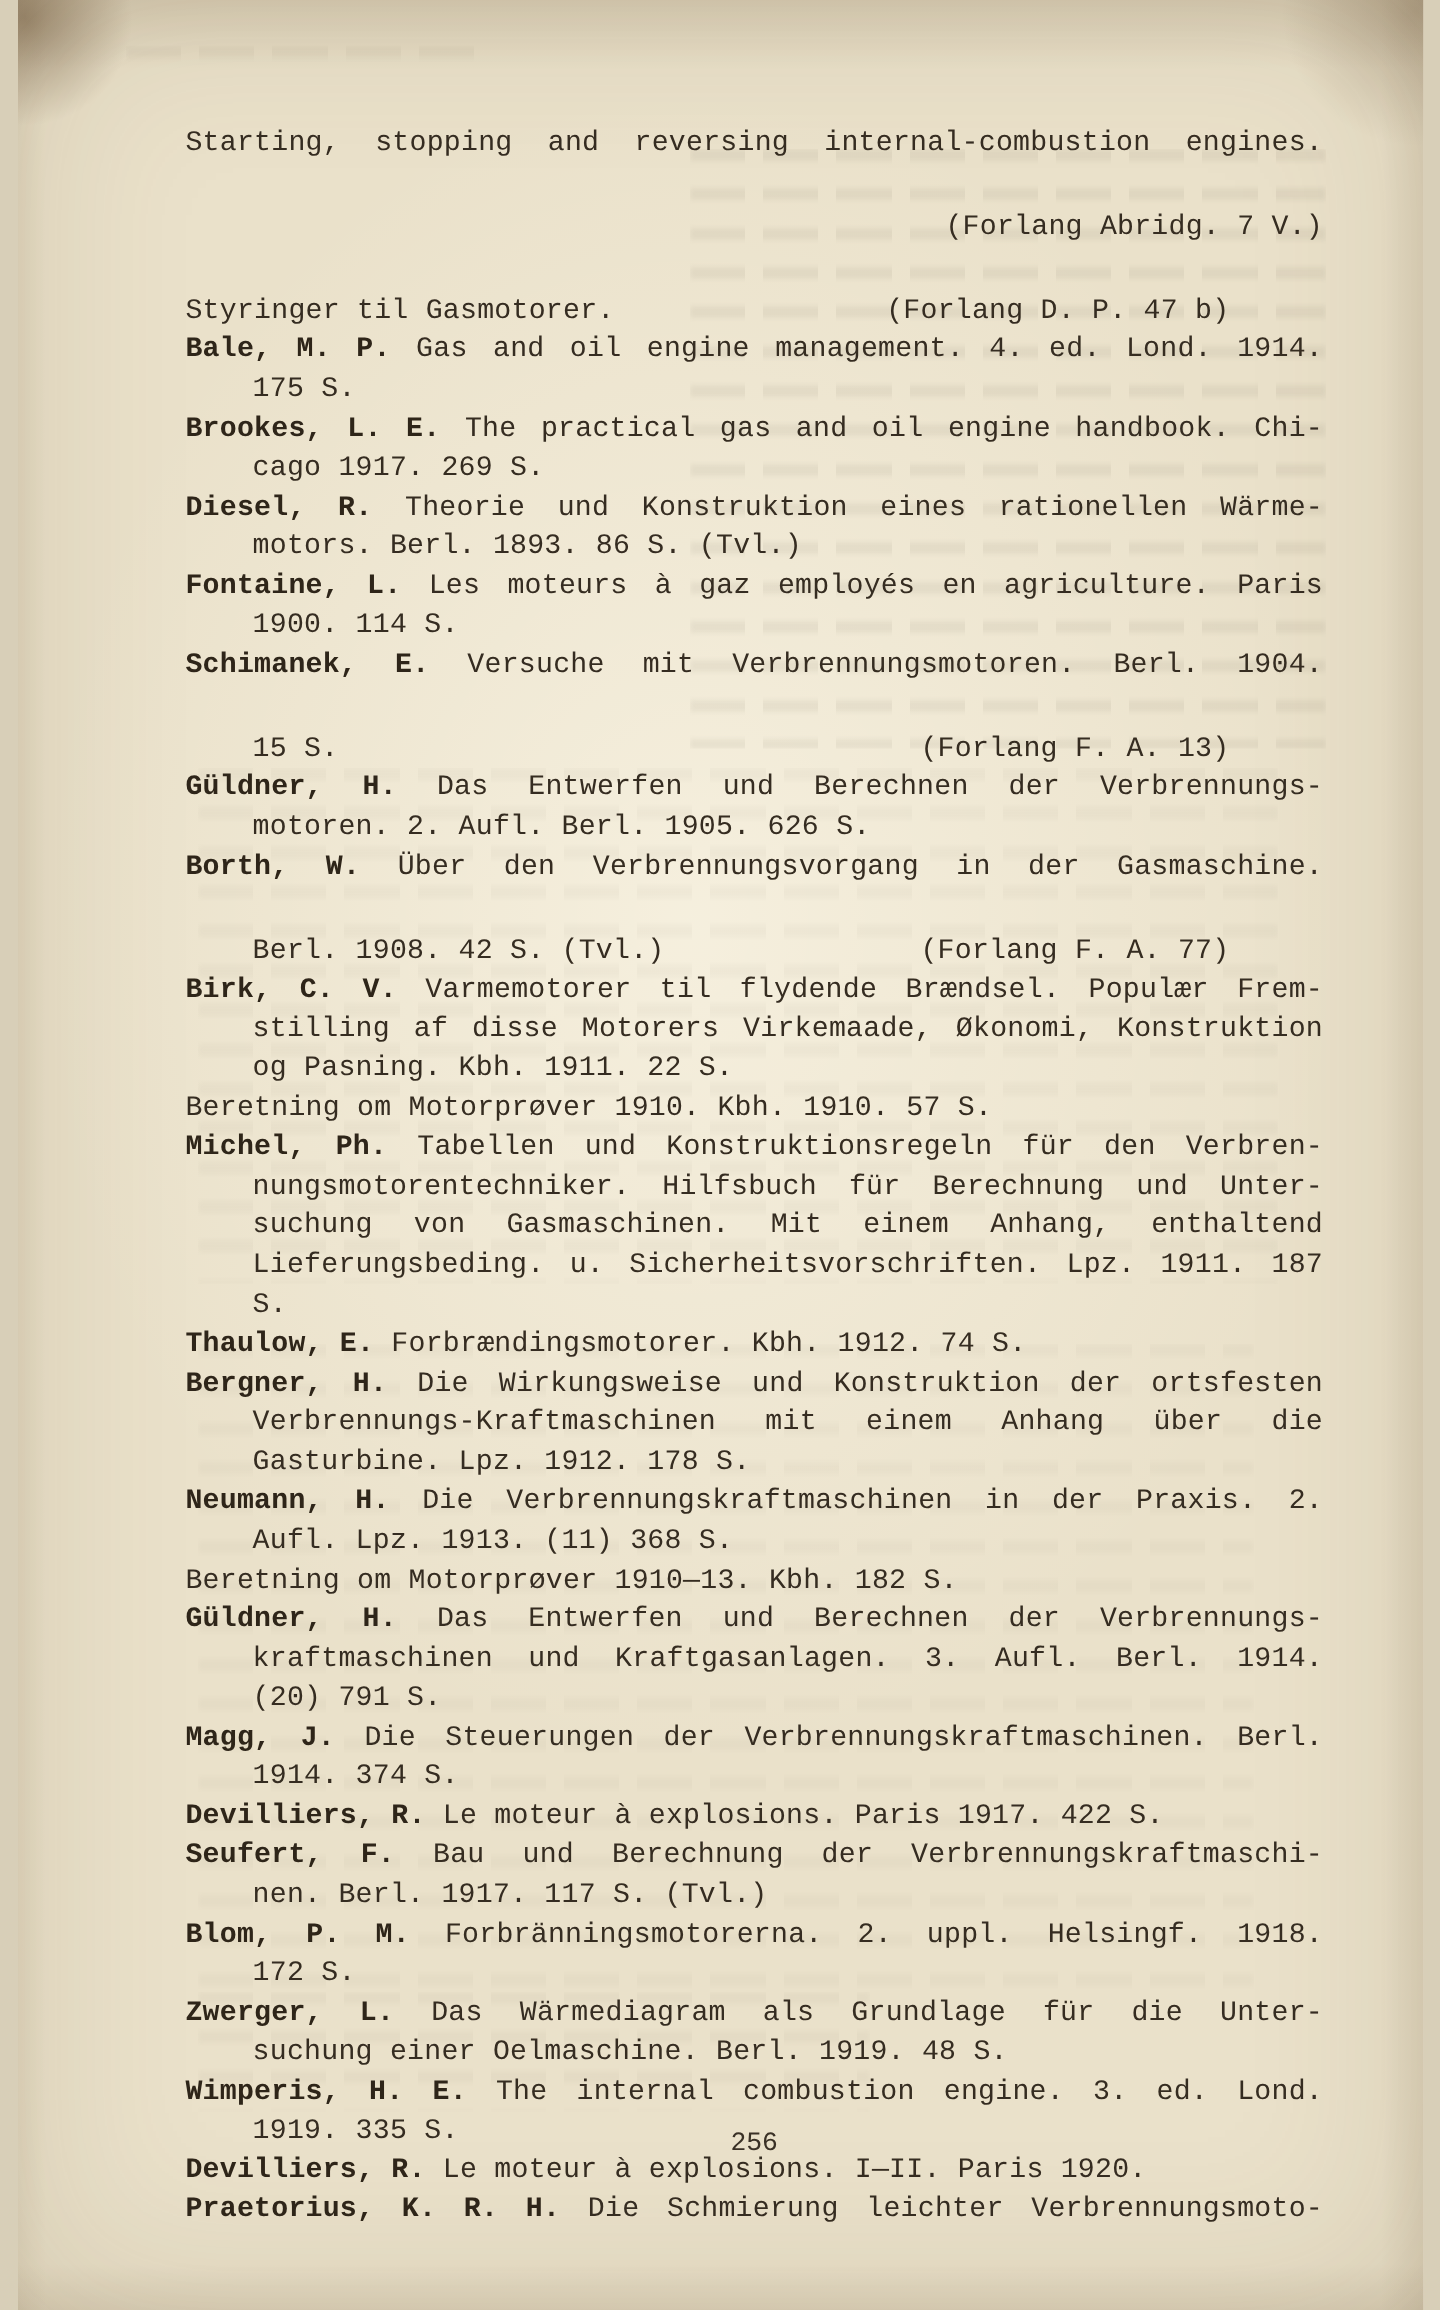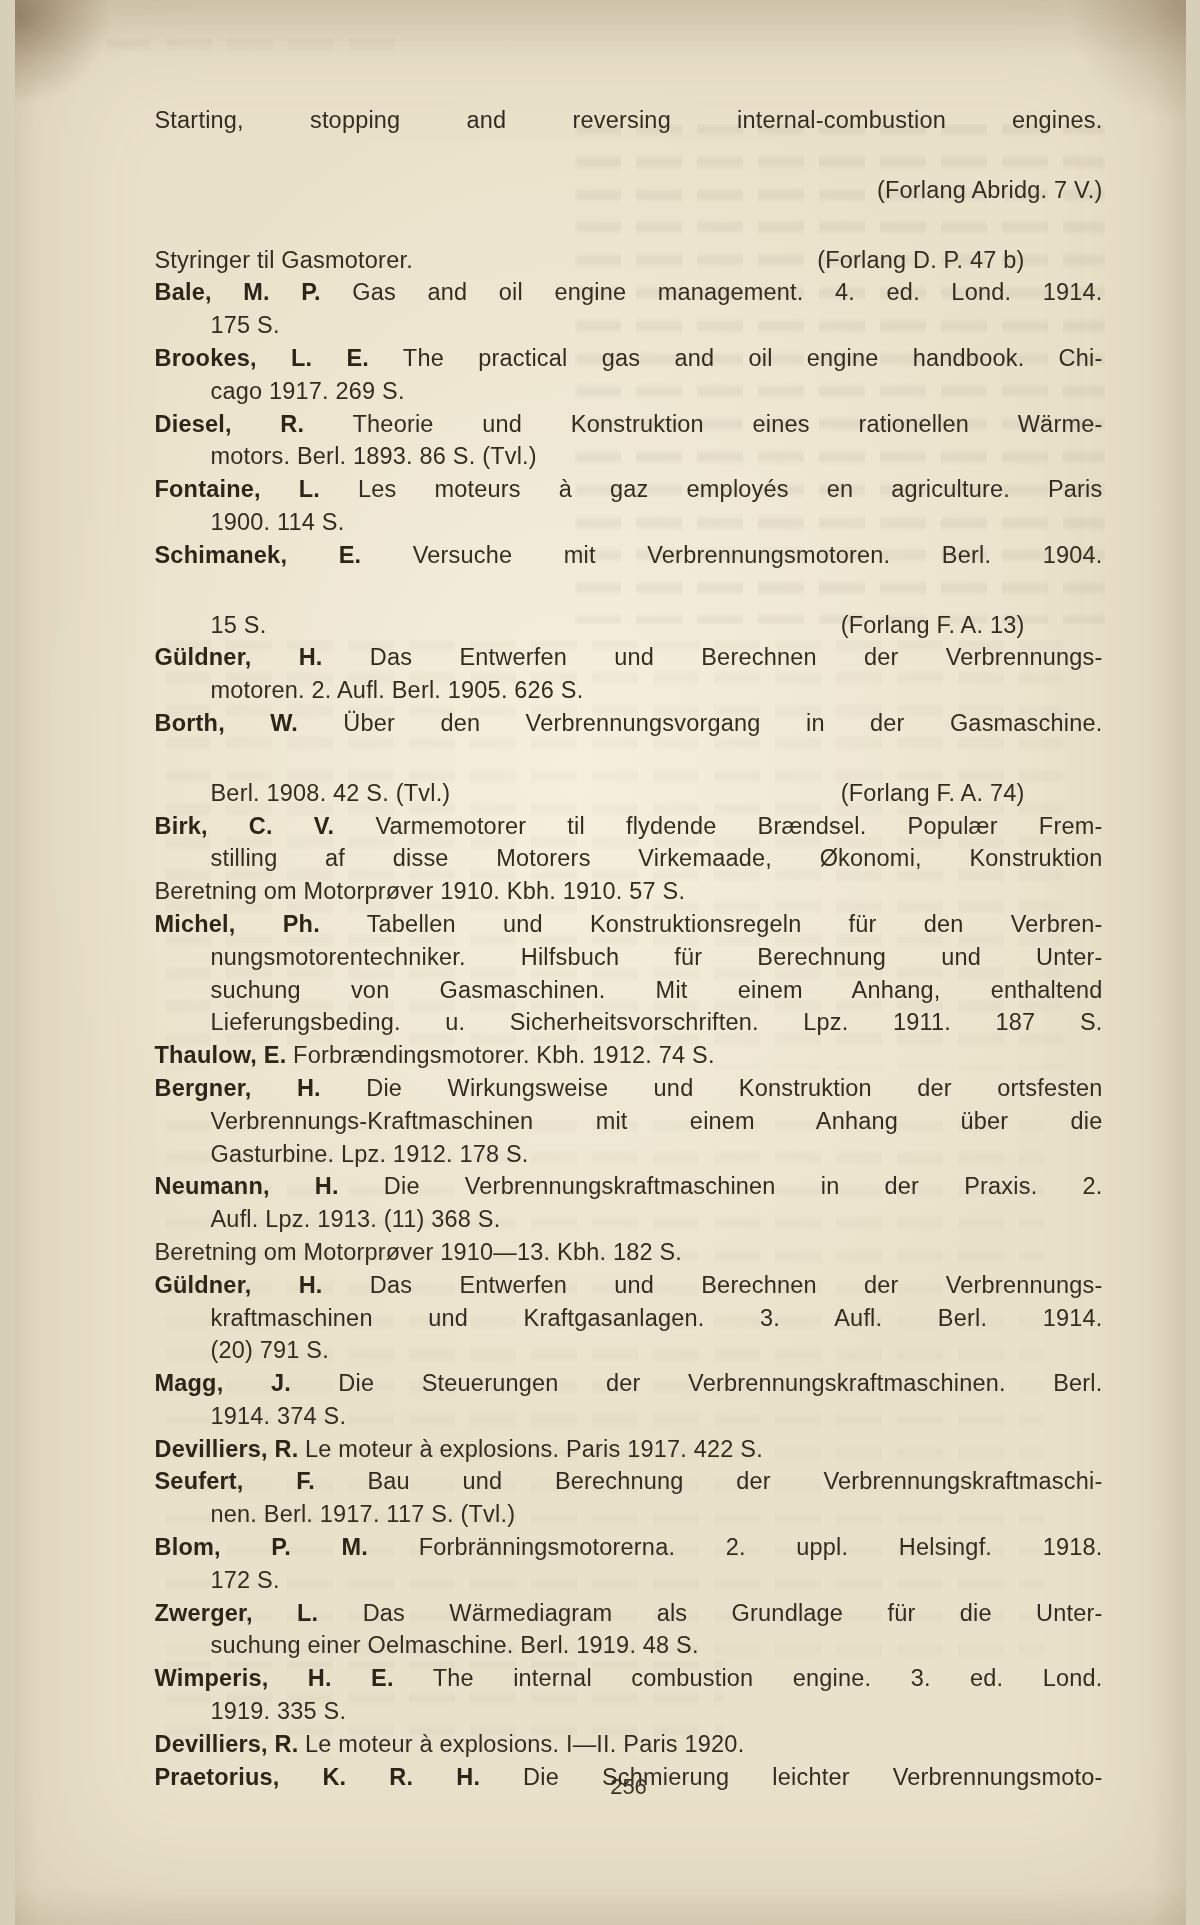--- a/index.html
+++ b/index.html
@@ -2,21 +2,21 @@
 <html><head>
 <meta charset="utf-8">
 <style>
   html,body { margin:0; padding:0; background:#d8cfb8; }
   .page {
     position: relative;
     width: 1171px;
     height: 1925px;
     margin: 0 auto;
     overflow: hidden;
-    font-family: Liberation Sans, sans-serif;
+    font-family: Liberation Mono, monospace;
     color: #352c21;
     background:
       radial-gradient(circle at 0.5% 0.8%, rgba(84,56,28,.45), rgba(84,56,28,0) 4%),
       radial-gradient(circle at 99.5% 0.5%, rgba(84,56,28,.25), rgba(84,56,28,0) 5%),
       linear-gradient(180deg, rgba(106,80,48,.14), rgba(106,80,48,0) 3%),
       linear-gradient(0deg, rgba(106,80,48,.10), rgba(106,80,48,0) 2%),
       linear-gradient(270deg, rgba(106,80,48,.10), rgba(106,80,48,0) 3%),
       linear-gradient(90deg, rgba(106,80,48,.07), rgba(106,80,48,0) 2%),
       radial-gradient(ellipse 760px 980px at 48% 40%, rgba(255,251,238,.55), rgba(255,251,238,0) 72%),
       #eae1ca;
@@ -121,26 +121,27 @@
         </div>
       </div>
       <div class="entry">
         <div class="line just"><span class="lt"><span class="author">Güldner, H.</span> Das Entwerfen und Berechnen der Verbrennungs-</span></div>
         <div class="line indent"><span class="lt">motoren. 2. Aufl. Berl. 1905. 626 S.</span></div>
       </div>
       <div class="entry">
         <div class="line just"><span class="lt"><span class="author">Borth, W.</span> Über den Verbrennungsvorgang in der Gasmaschine.</span></div>
         <div class="line indent flex">
           <span class="lt">Berl. 1908. 42 S. (Tvl.)</span>
-          <span class="rt inset">(Forlang F. A. 74)</span>
+          <span class="rt inset">(Forlang F. A. 77)</span>
         </div>
       </div>
       <div class="entry">
         <div class="line just"><span class="lt"><span class="author">Birk, C. V.</span> Varmemotorer til flydende Brændsel. Populær Frem-</span></div>
         <div class="line indent just"><span class="lt">stilling af disse Motorers Virkemaade, Økonomi, Konstruktion</span></div>
+        <div class="line indent"><span class="lt">og Pasning. Kbh. 1911. 22 S.</span></div>
       </div>
       <div class="entry">
         <div class="line"><span class="lt">Beretning om Motorprøver 1910. Kbh. 1910. 57 S.</span></div>
       </div>
       <div class="entry">
         <div class="line just"><span class="lt"><span class="author">Michel, Ph.</span> Tabellen und Konstruktionsregeln für den Verbren-</span></div>
         <div class="line indent just"><span class="lt">nungsmotorentechniker. Hilfsbuch für Berechnung und Unter-</span></div>
         <div class="line indent just"><span class="lt">suchung von Gasmaschinen. Mit einem Anhang, enthaltend</span></div>
         <div class="line indent just"><span class="lt">Lieferungsbeding. u. Sicherheitsvorschriften. Lpz. 1911. 187 S.</span></div>
       </div>

